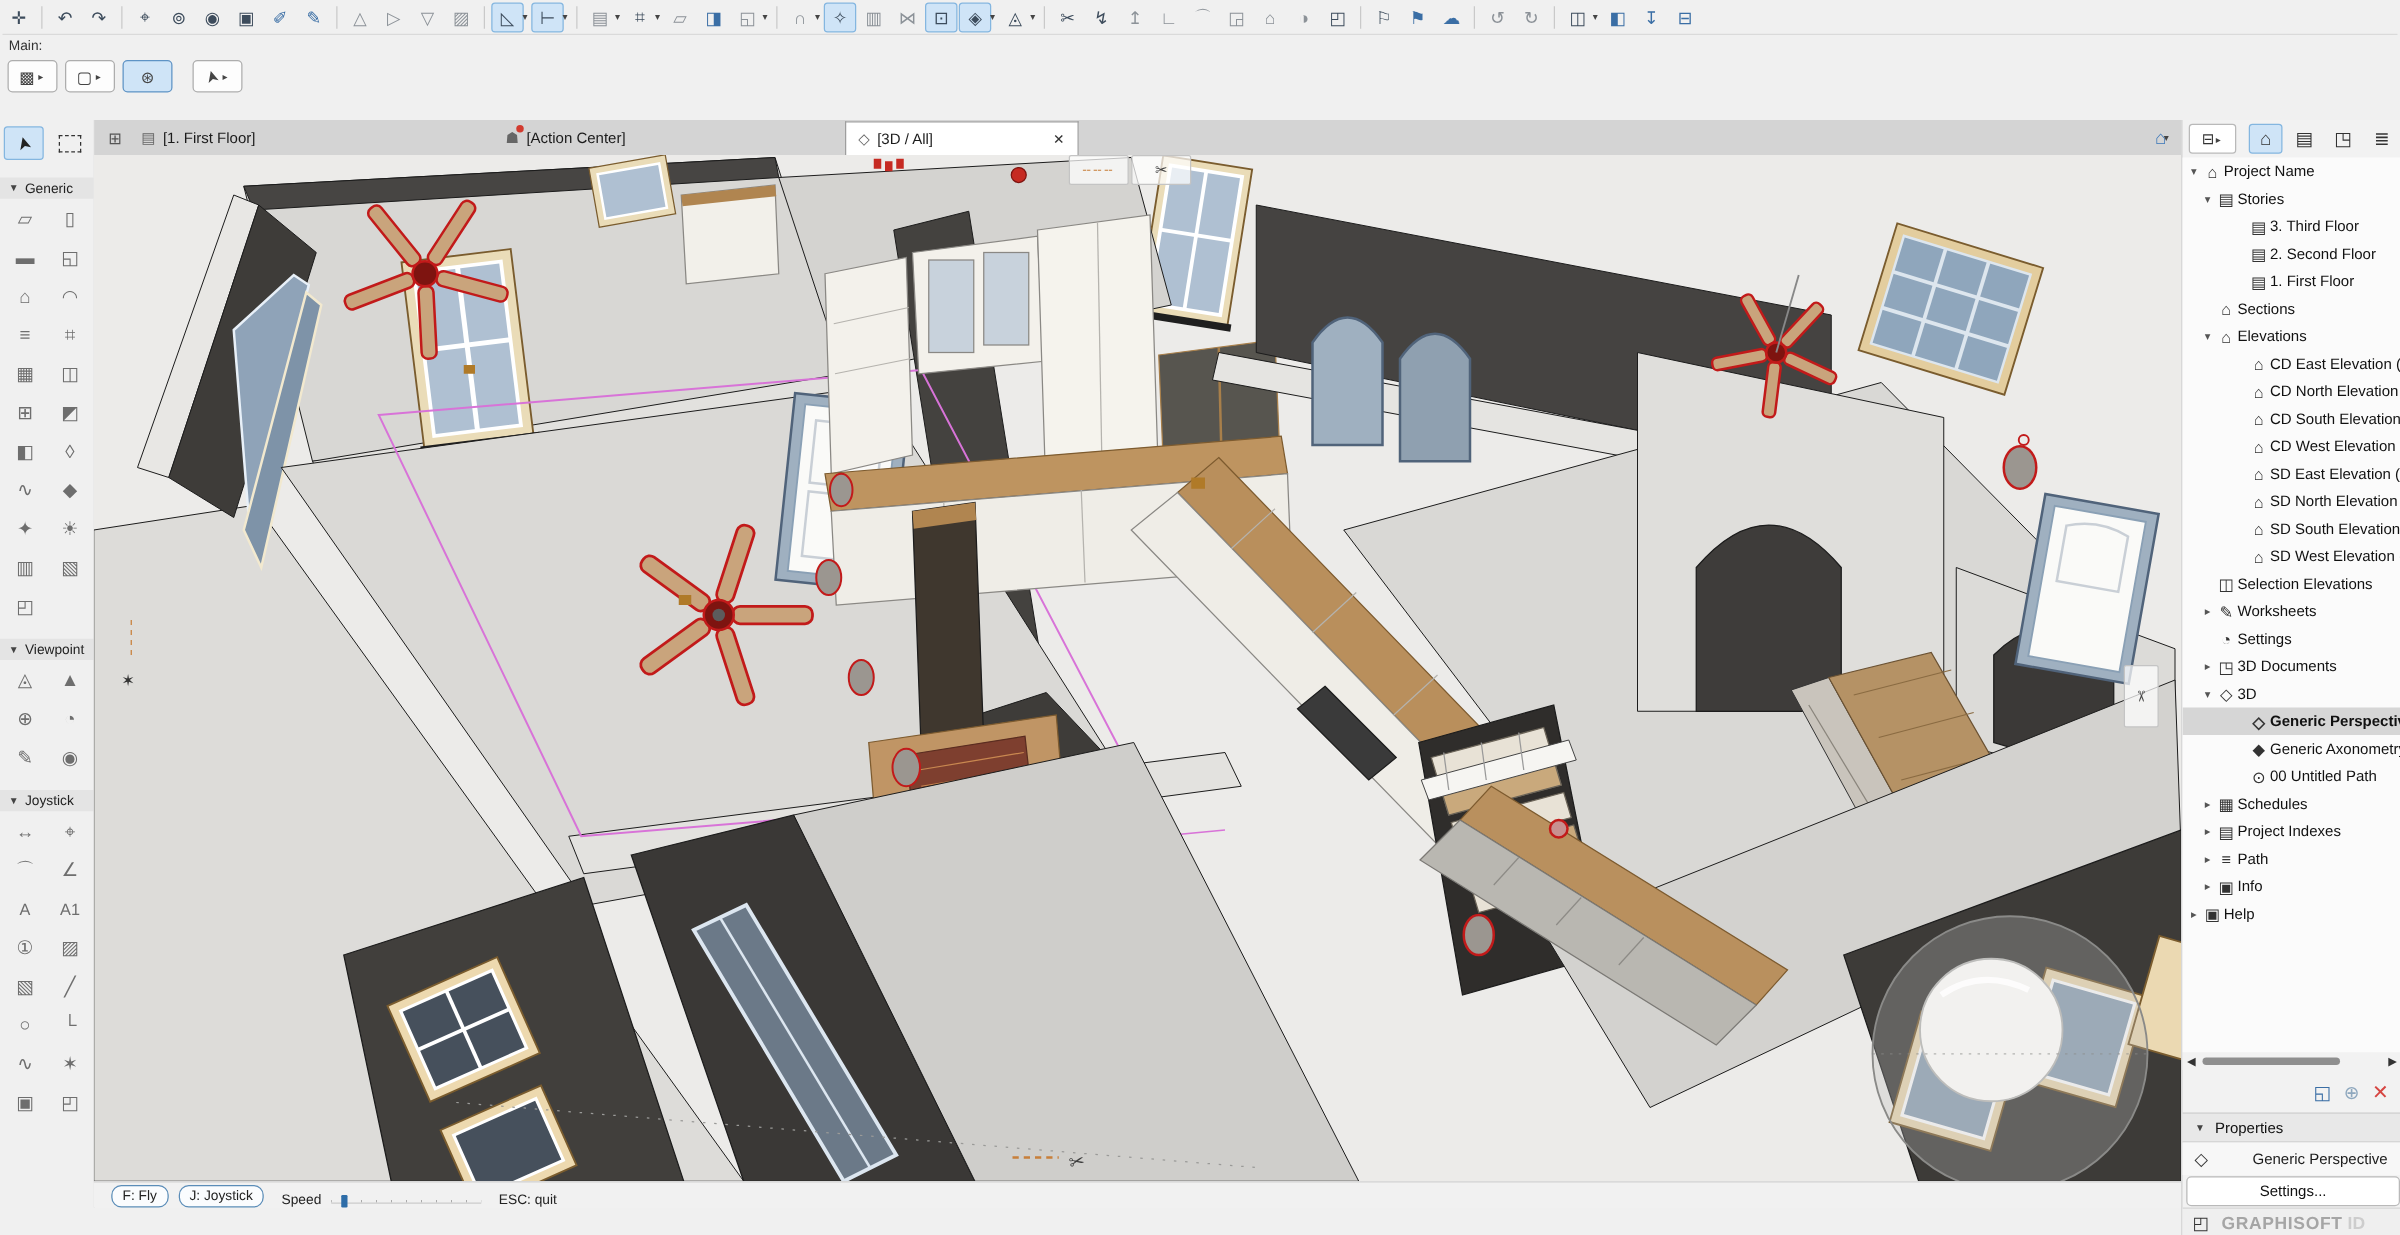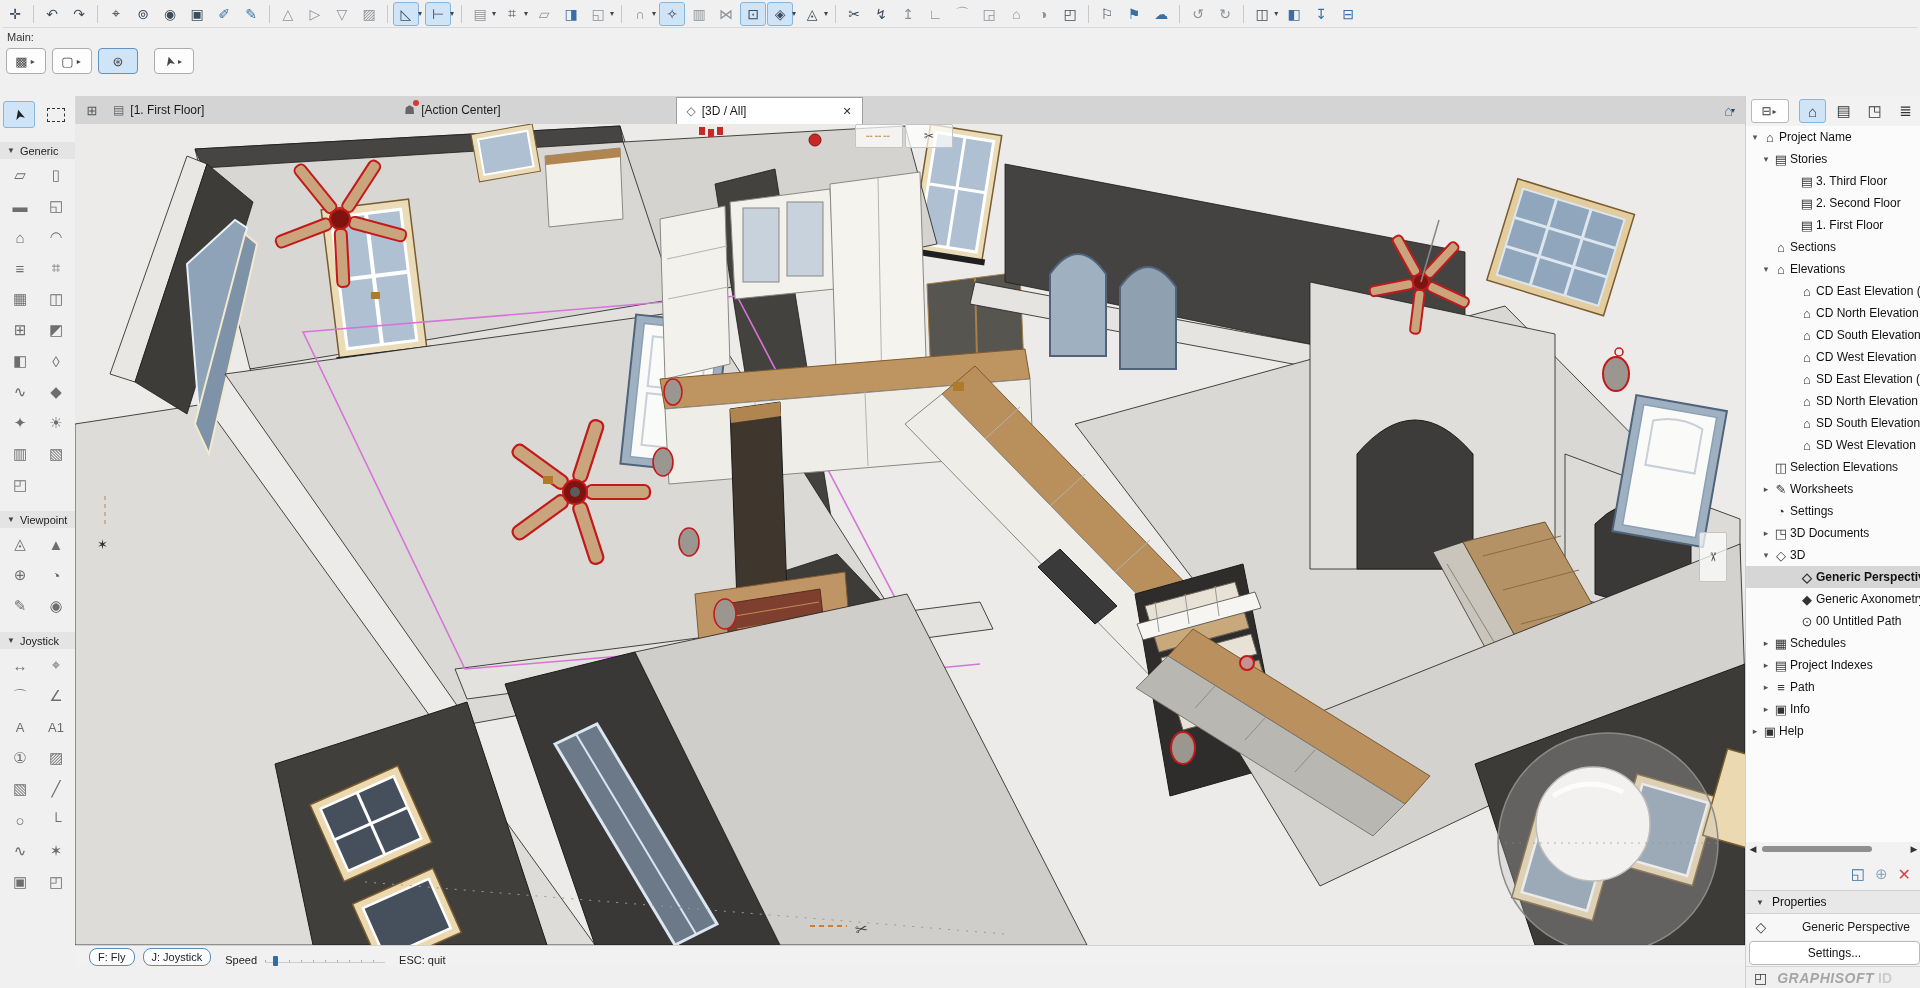--- a/index.html
+++ b/index.html
@@ -78,21 +78,21 @@
   .nav-act.red{color:#D64541;font-size:16px;}
   .nav-act.gray{color:#8FA8BE;}
   #prop-header{position:absolute;left:0;top:794px;width:175px;height:24px;background:#E8E8E8;border-top:1px solid #D0D0D0;border-bottom:1px solid #D0D0D0;display:flex;align-items:center;gap:8px;padding-left:10px;box-sizing:border-box;font-size:12px;color:#111;}
   #prop-header .tri{font-size:8px;color:#444;}
   #prop-view-row{position:absolute;left:0;top:818px;width:175px;height:26px;display:flex;align-items:center;background:#F7F7F7;font-size:12px;}
   #prop-view-row .ticon{width:30px;text-align:center;font-size:14px;color:#333;}
   #prop-view-row .nm{margin-left:26px;}
   #settings-btn{position:absolute;left:3px;top:845px;width:169px;height:22px;background:#FFF;border:1px solid #B9B9B9;border-radius:4px;font-size:12px;color:#111;display:flex;align-items:center;justify-content:center;}
   #brand{position:absolute;left:0;top:870px;width:175px;height:22px;background:#EFEFEF;border-top:1px solid #D6D6D6;display:flex;align-items:center;gap:10px;padding-left:8px;box-sizing:border-box;}
   #brand .wicon{font-size:14px;color:#333;}
-  #brand .bname{font-size:14px;font-weight:bold;color:#A5A5A5;letter-spacing:0.5px;font-style:italic;}
+  #brand .bname{font-size:14px;font-weight:bold;color:#A5A5A5;letter-spacing:0.5px;}
   #brand .bsuffix{font-size:14px;font-weight:bold;color:#CDCDCD;margin-left:-6px;}
 </style>
 </head>
 <body>
 
 <div id="app">
 
   <div id="topbar">
     <div id="tb-row1">
         <div class="tbicon">✛</div>

